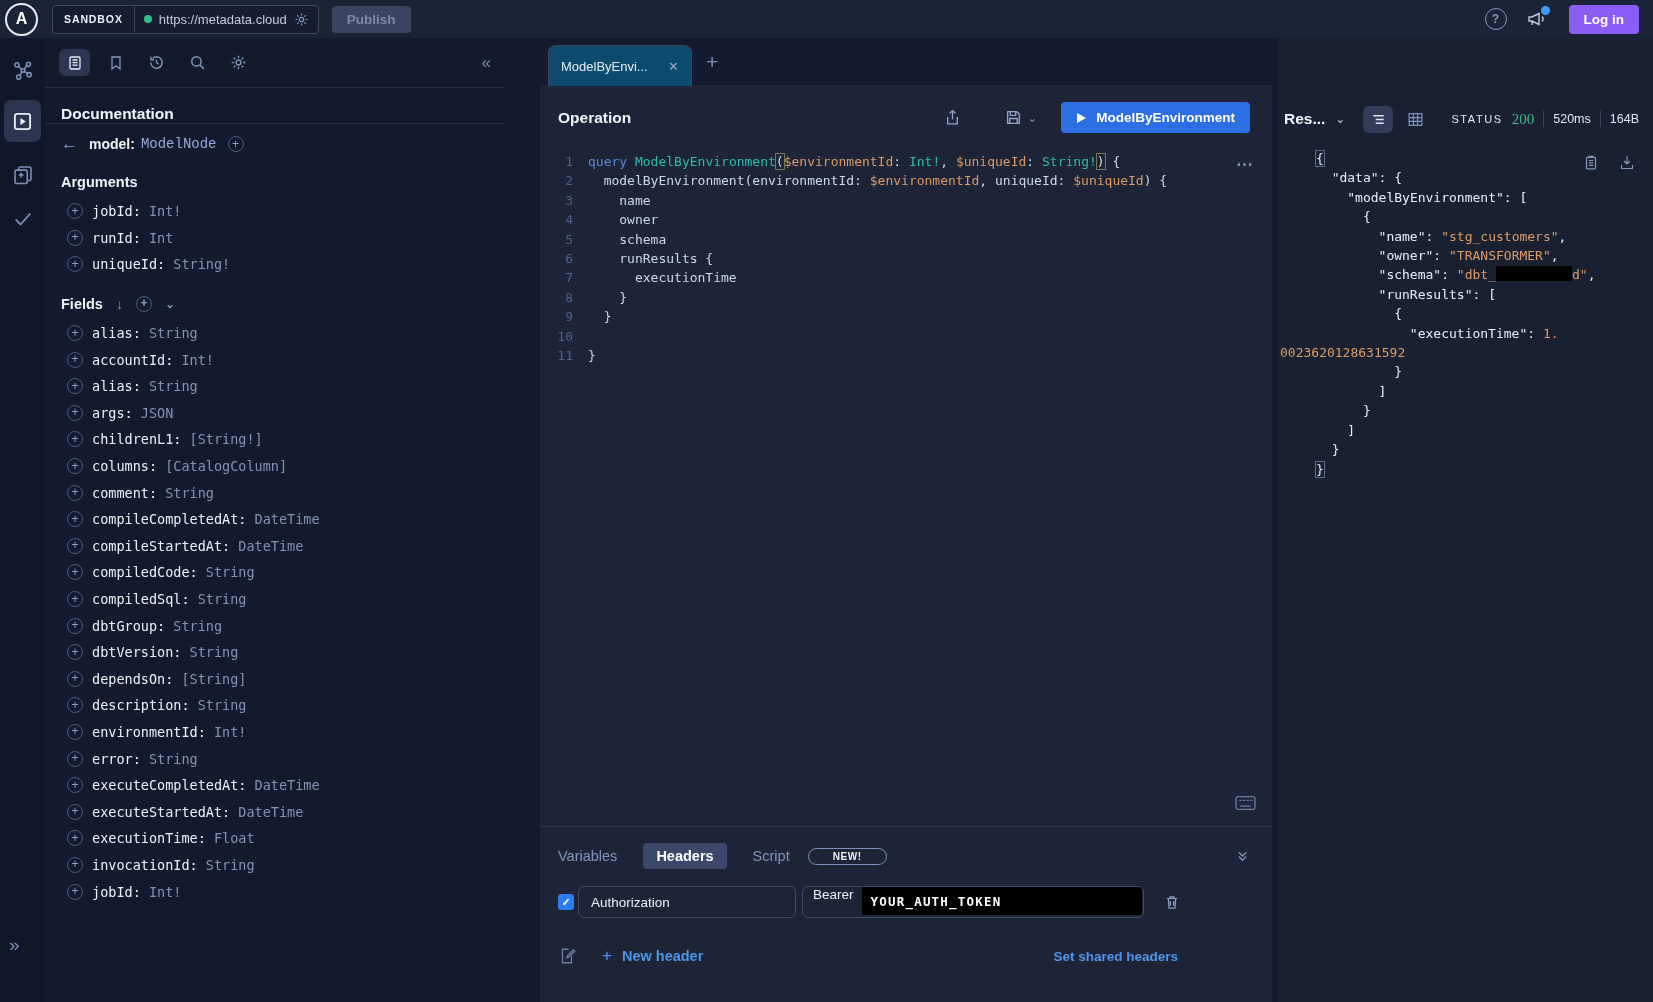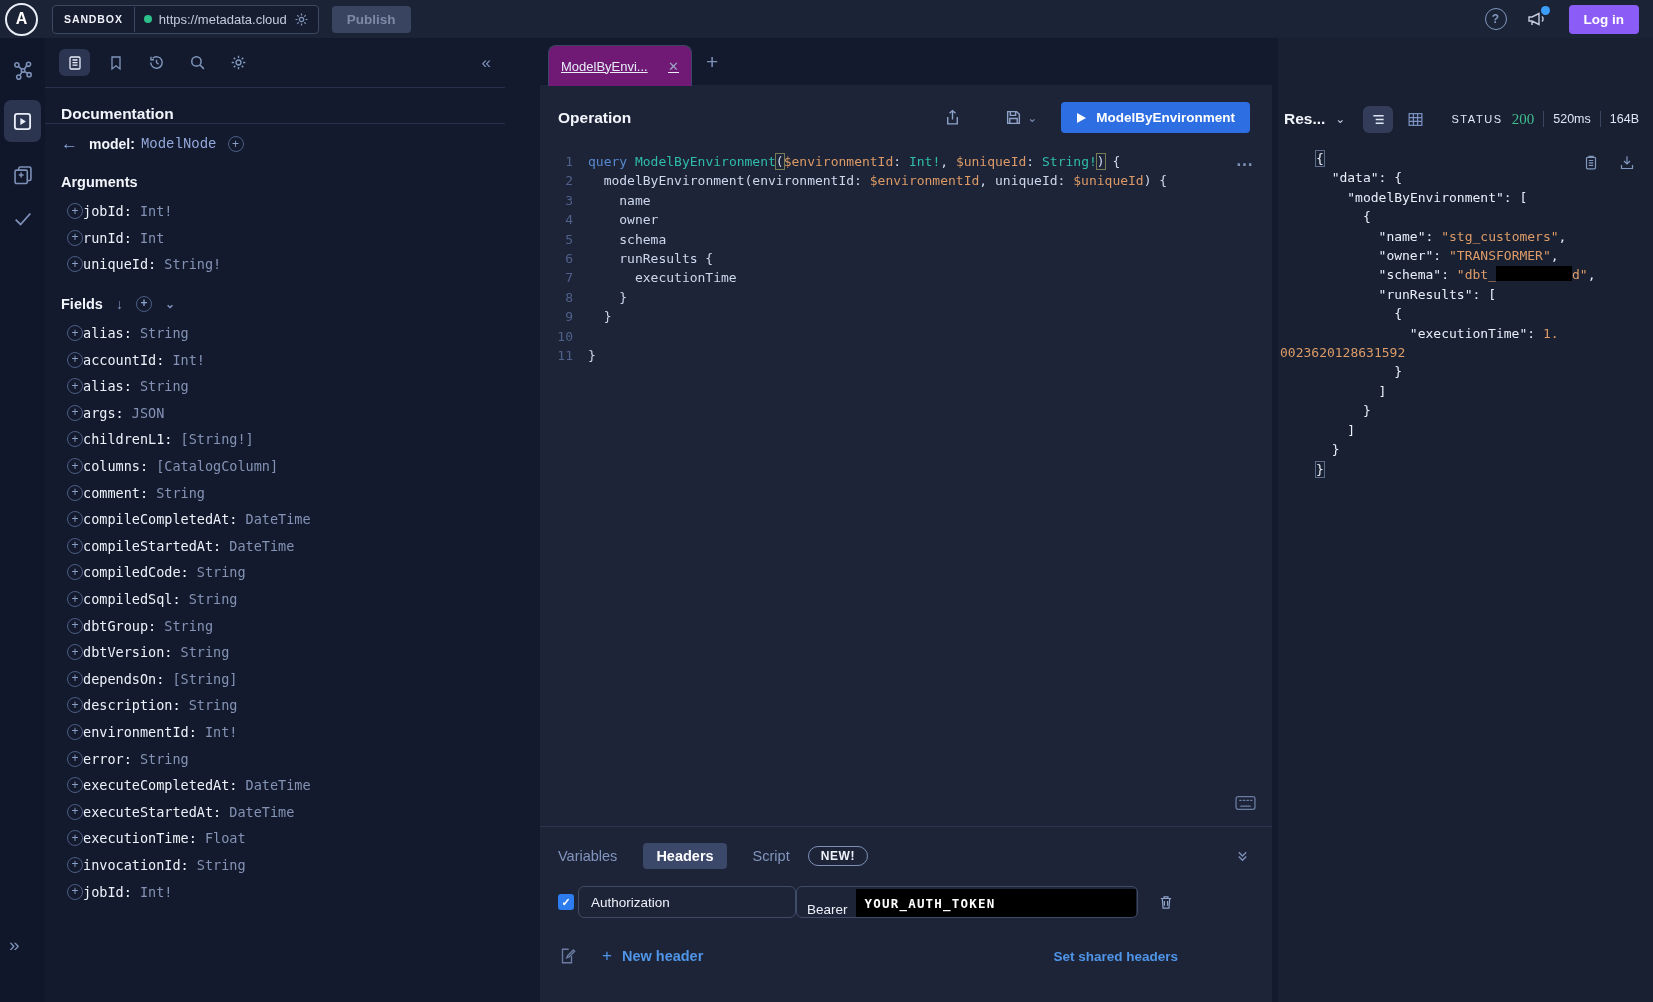--- a/index.html
+++ b/index.html
@@ -47,29 +47,29 @@
   .modelrow{display:flex;align-items:center;gap:11px;padding:10px 16px 2px 16px;}
   .backarrow{color:#8aa3d8;font-size:17px;}
   .modellabel{font-size:14px;font-weight:bold;color:#f2f5fb;}
   .modeltype{font-size:14px;color:#93a9dd;margin-left:-5px;font-family:Liberation Mono, monospace;}
   .sechead{font-size:14.5px;font-weight:bold;color:#f2f5fb;margin:18px 0 8px 16px;display:flex;align-items:center;gap:13px;}
   .pc{width:16px;height:16px;border:1px solid #4c5d85;border-radius:50%;color:#8aa0c8;
       display:inline-flex;align-items:center;justify-content:center;flex:none;box-sizing:border-box;}
   .pc::before{content:"+";font-size:12px;line-height:1;margin-top:-1px;}
   .sorticn{color:#7d90b8;font-size:14px;font-weight:normal;}
   .chev{color:#7d90b8;font-size:12px;}
-  .fieldrow{display:flex;align-items:center;gap:0;height:26.6px;padding-left:22px;}
+  .fieldrow{display:flex;align-items:center;gap:9px;height:26.6px;padding-left:22px;}
   .fieldtxt{font-family:"DejaVu Sans Mono",monospace;font-size:13.5px;}
   .fname{color:#edf1f9;}
   .ftype{color:#8493b5;}
 
   
-  .optab{position:absolute;left:548px;top:45px;width:144px;height:41px;background:#701a75;
+  .optab{position:absolute;left:548px;top:45px;width:144px;height:41px;background:#0c4a6e;
          border:1px solid #3b4762;border-bottom:none;border-radius:8px 8px 0 0;box-sizing:border-box;
-         display:flex;align-items:center;gap:9px;padding:0 12px;z-index:3;text-decoration:underline;}
+         display:flex;align-items:center;gap:9px;padding:0 12px;z-index:3;}
   .optab-label{font-size:13px;color:#e7ecf6;white-space:nowrap;}
   .tabclose{margin-left:auto;color:#9aa7c4;font-size:13px;}
   .newtab{position:absolute;left:706px;top:50px;color:#7d90b8;font-size:21px;z-index:3;}
 
   
   .card{position:absolute;left:540px;top:85px;width:732px;bottom:0;background:#1d2438;box-sizing:border-box;}
   .opheader{display:flex;align-items:center;padding:17px 22px 8px 18px;}
   .optitle{font-size:15.5px;font-weight:bold;color:#f2f5fb;}
   .opspacer{flex:1;}
   .opheader .icn{margin-left:22px;color:#8fa2c8;}
@@ -86,31 +86,31 @@
   .bh{color:#ccd7ee;outline:1px solid #767d55;}
   .dots3{position:absolute;top:10px;right:18px;color:#7d90b8;font-size:17px;font-weight:bold;letter-spacing:1px;}
   .kbdicn{position:absolute;right:16px;bottom:16px;color:#6b7da3;}
   .hdivider{position:absolute;left:0;right:0;bottom:175px;border-top:1px solid #2b3552;}
 
   
   .bottompanel{position:absolute;left:0;right:0;bottom:0;height:174px;box-sizing:border-box;padding:15px 22px 0 18px;}
   .btabs{display:flex;align-items:center;gap:26px;}
   .btab{font-size:14.5px;color:#8195be;}
   .btab-active{background:#3c486a;border-radius:4px;padding:5px 13px;color:#fff;font-weight:bold;font-size:14.5px;}
-  .newbadge{border:1px solid #7d90b8;border-radius:10px;padding:2px 12px;font-size:12px;font-weight:bold;
+  .newbadge{border:1px solid #7d90b8;border-radius:10px;padding:2px 24px;font-size:10px;font-weight:bold;
             letter-spacing:.6px;color:#eef1f8;margin-left:-8px;}
   .bchev{margin-left:auto;color:#7d90b8;}
   .hrow{display:flex;align-items:center;margin-top:17px;}
   .cbx{width:16px;height:16px;background:#2d7df0;border-radius:3px;display:flex;align-items:center;
        justify-content:center;flex:none;}
   .cbx::after{content:"\2713";color:#fff;font-size:11px;font-weight:bold;}
   .keyinput{margin-left:4px;width:218px;height:32px;box-sizing:border-box;border:1px solid #3e4a66;border-radius:6px;
             background:transparent;color:#eef1f8;font-size:13.5px;padding:0 12px;font-family:"Liberation Sans",sans-serif;}
-  .valfield{width:342px;height:32px;box-sizing:border-box;border:1px solid #3e4a66;border-radius:6px;
-            display:flex;align-items:flex-end;overflow:hidden;}
+  .valfield{margin-left:6px;width:342px;height:32px;box-sizing:border-box;border:1px solid #3e4a66;border-radius:6px;
+            display:flex;align-items:flex-start;overflow:hidden;}
   .bearer{padding:0 8px 0 10px;font-size:13.5px;color:#eef1f8;flex:none;}
   .tokenbox{flex:1;height:28px;background:#000;display:flex;align-items:center;padding-left:9px;margin-right:1px;
             font-family:"DejaVu Sans Mono",monospace;font-size:12.5px;font-weight:bold;color:#fff;letter-spacing:1.2px;}
   .trash{margin-left:20px;color:#8fa2c8;}
   .nhrow{display:flex;align-items:center;margin-top:28px;}
   .docedit{color:#6b7da3;}
   .newheader{margin-left:26px;display:flex;align-items:center;gap:10px;color:#4f95e8;font-size:14.5px;font-weight:bold;}
   .plusblue{font-size:17px;font-weight:normal;}
   .sharedheaders{margin-left:auto;margin-right:72px;color:#4f95e8;font-size:13.5px;font-weight:bold;}
 

